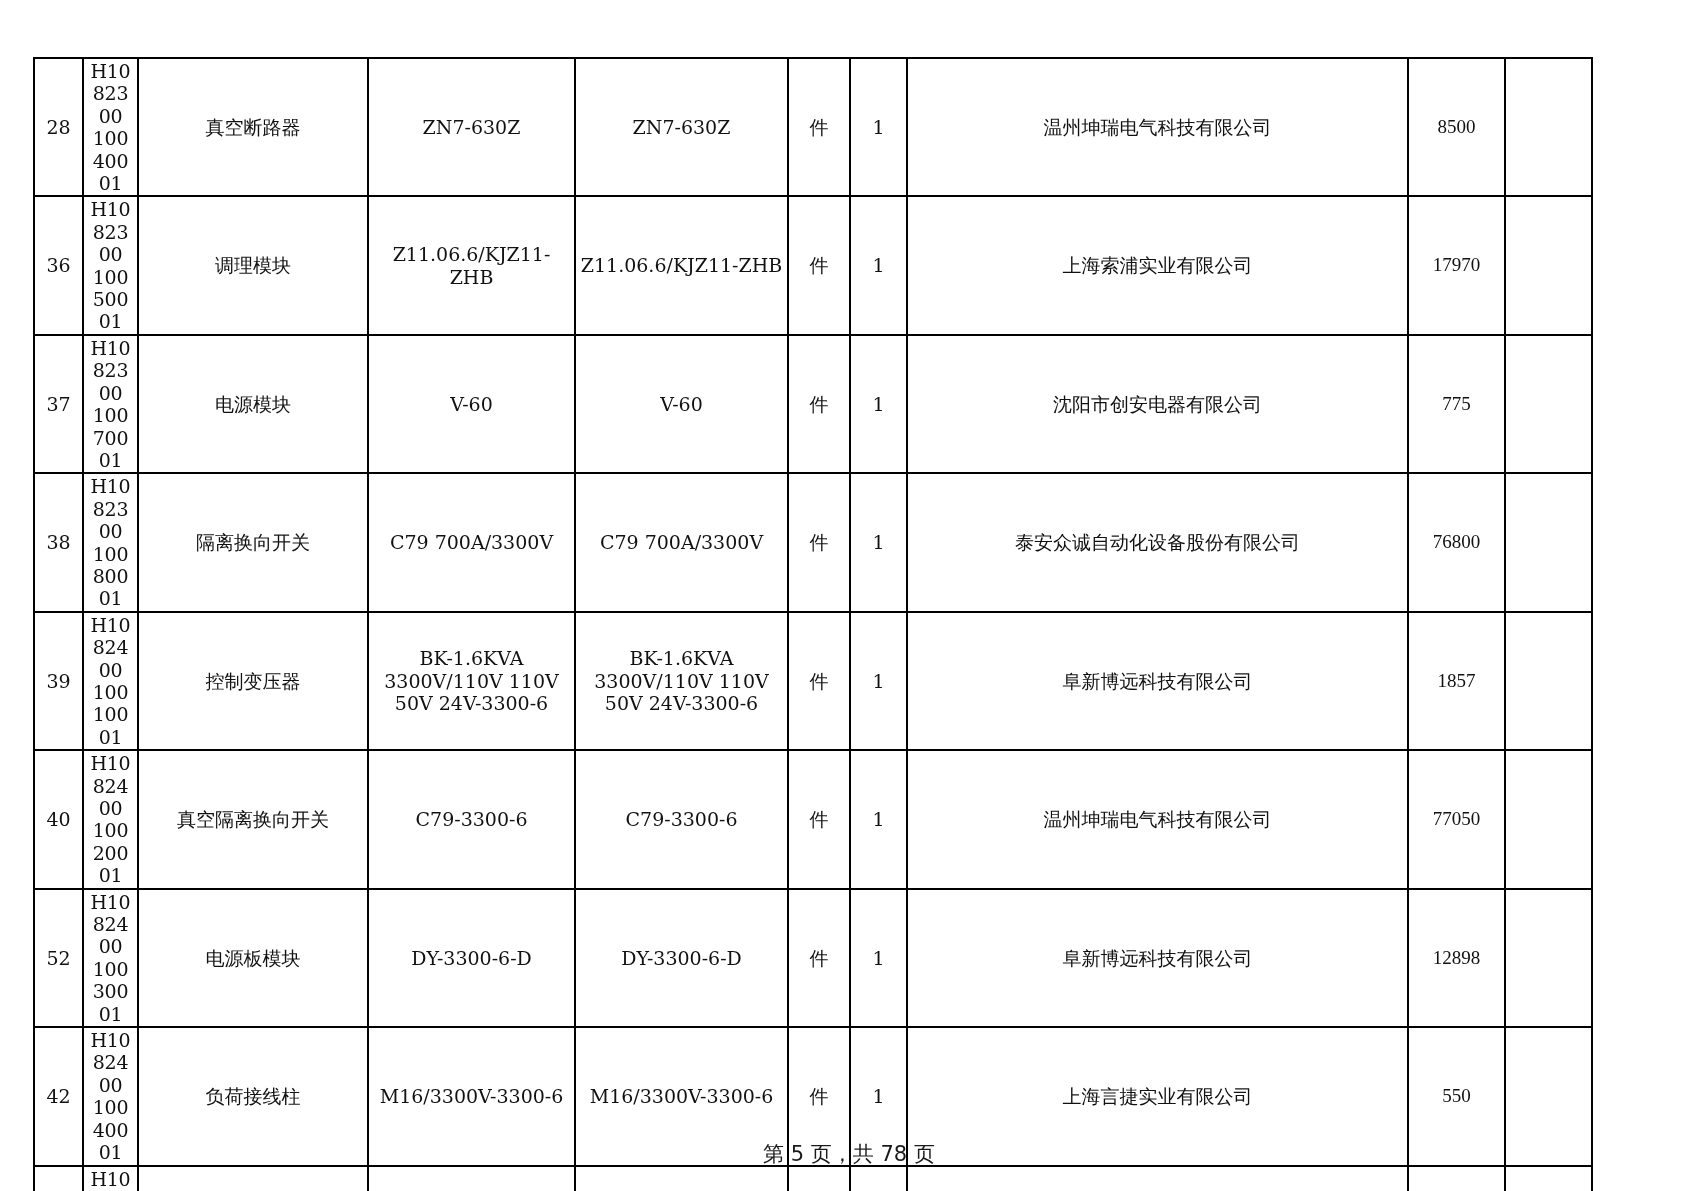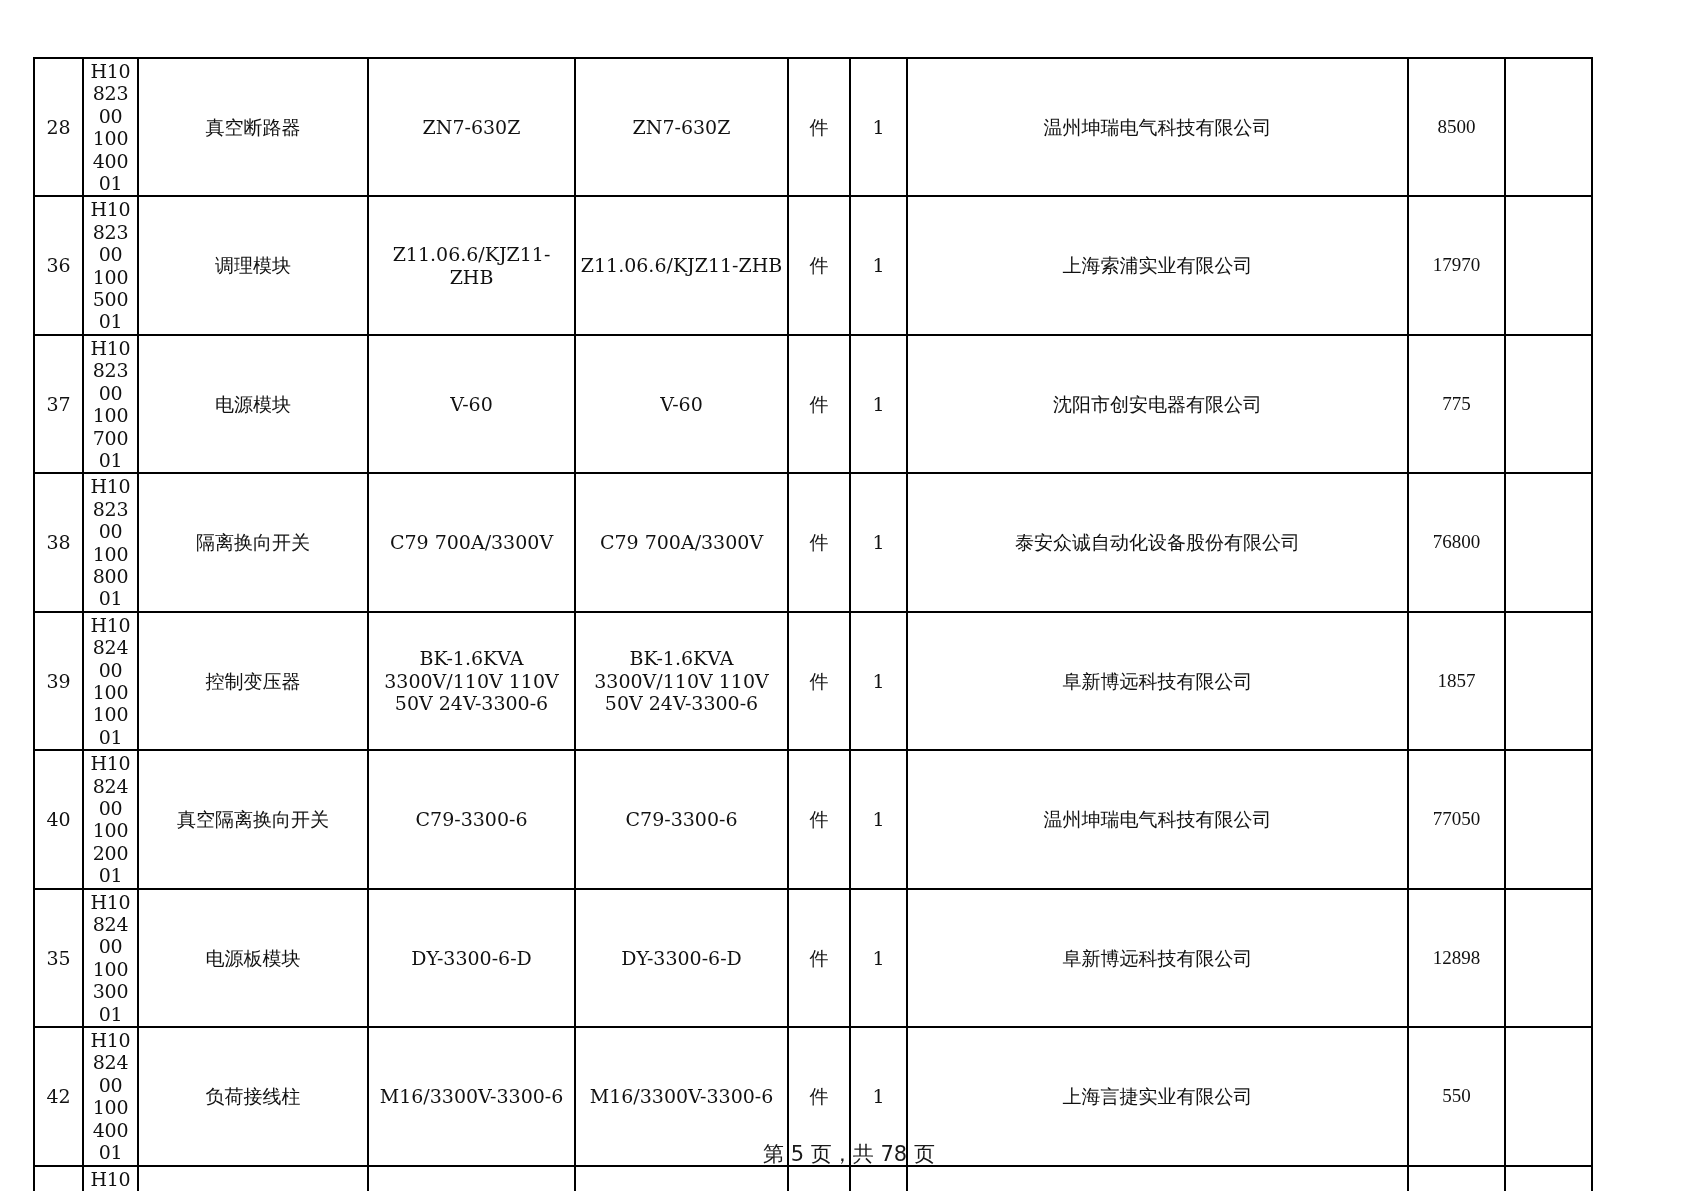--- a/index.html
+++ b/index.html
@@ -163,21 +163,21 @@
     <td class="c-spec">C79-3300-6</td>
     <td class="c-spec">C79-3300-6</td>
     <td class="c-unit">件</td>
     <td class="c-qty">1</td>
     <td class="c-supplier">温州坤瑞电气科技有限公司</td>
     <td class="c-price">77050</td>
     <td class="c-empty"></td>
   </tr>
 
   <tr>
-    <td class="c-no">35</td>
+    <td class="c-no">52</td>
     <td class="c-id">
             <div>H1082400</div>
             <div>10030001</div>
           </td>
     <td class="c-name">电源板模块</td>
     <td class="c-spec">DY-3300-6-D</td>
     <td class="c-spec">DY-3300-6-D</td>
     <td class="c-unit">件</td>
     <td class="c-qty">1</td>
     <td class="c-supplier">阜新博远科技有限公司</td>

